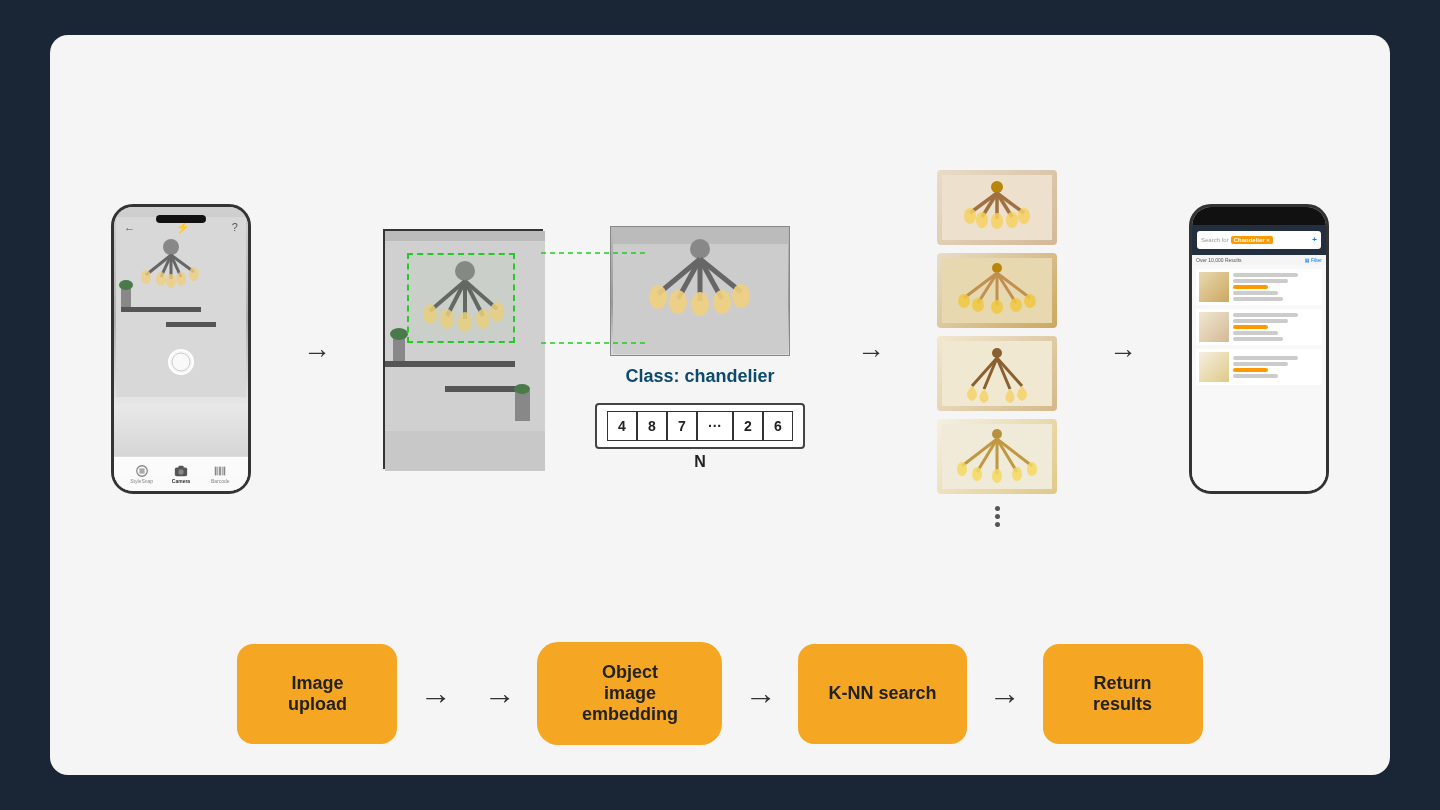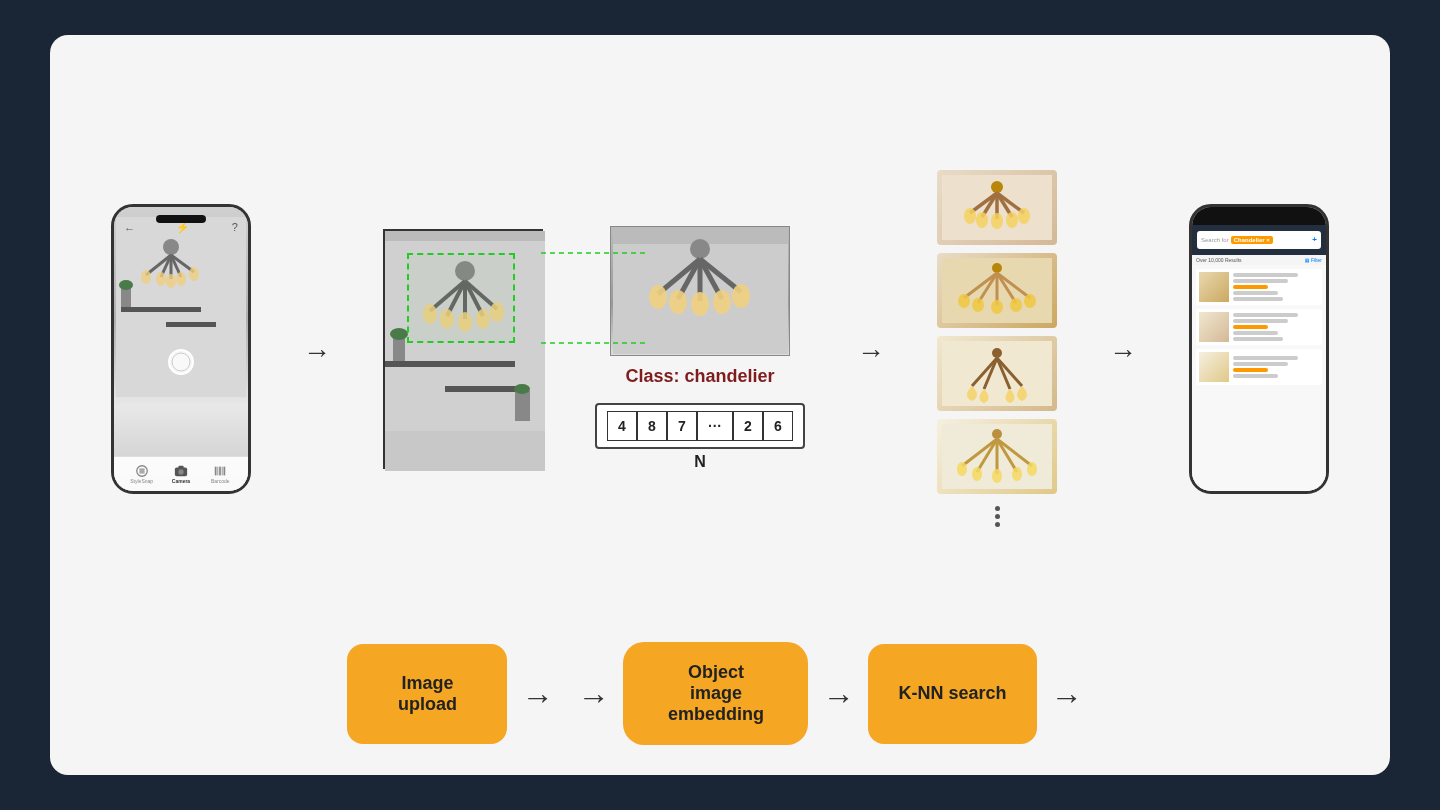--- a/index.html
+++ b/index.html
@@ -151,21 +151,21 @@
       background: linear-gradient(180deg, #bbb 0%, #999 60%, #ddd 100%);
       border: 1.5px solid #888;
       display: flex;
       align-items: center;
       justify-content: center;
       margin-bottom: 10px;
     }
     .class-label {
       font-size: 18px;
       font-weight: bold;
-      color: #7f1d1d;
+      color: #0c4a6e;
       margin-bottom: 16px;
     }
     .embedding-box {
       display: flex;
       align-items: center;
       gap: 0;
       border: 2px solid #444;
       border-radius: 4px;
       padding: 6px 10px;
       background: white;
@@ -299,21 +299,21 @@
       font-weight: bold;
       flex-shrink: 0;
     }
     
     .bottom-section {
       display: flex;
       flex-direction: row;
       align-items: center;
       justify-content: center;
       width: 100%;
-      gap: 4px;
+      gap: 12px;
       padding-top: 10px;
     }
     .flow-box {
       background: #f5a623;
       border-radius: 16px;
       padding: 20px 30px;
       display: flex;
       align-items: center;
       justify-content: center;
       text-align: center;
@@ -636,15 +636,19 @@
     </div>
 
     <div class="flow-arrow">→</div>
 
     <div class="flow-box" style="background:#f5a623;">
       <span style="font-size:18px;font-weight:bold;">K-NN search</span>
     </div>
 
     <div class="flow-arrow">→</div>
 
+    <div class="flow-box" style="background:#f5a623;">
+      <span style="white-space:pre-line;font-size:18px;font-weight:bold;">Return
+results</span>
+    </div>
 
   </div>
 </div>
 
 </body></html>

